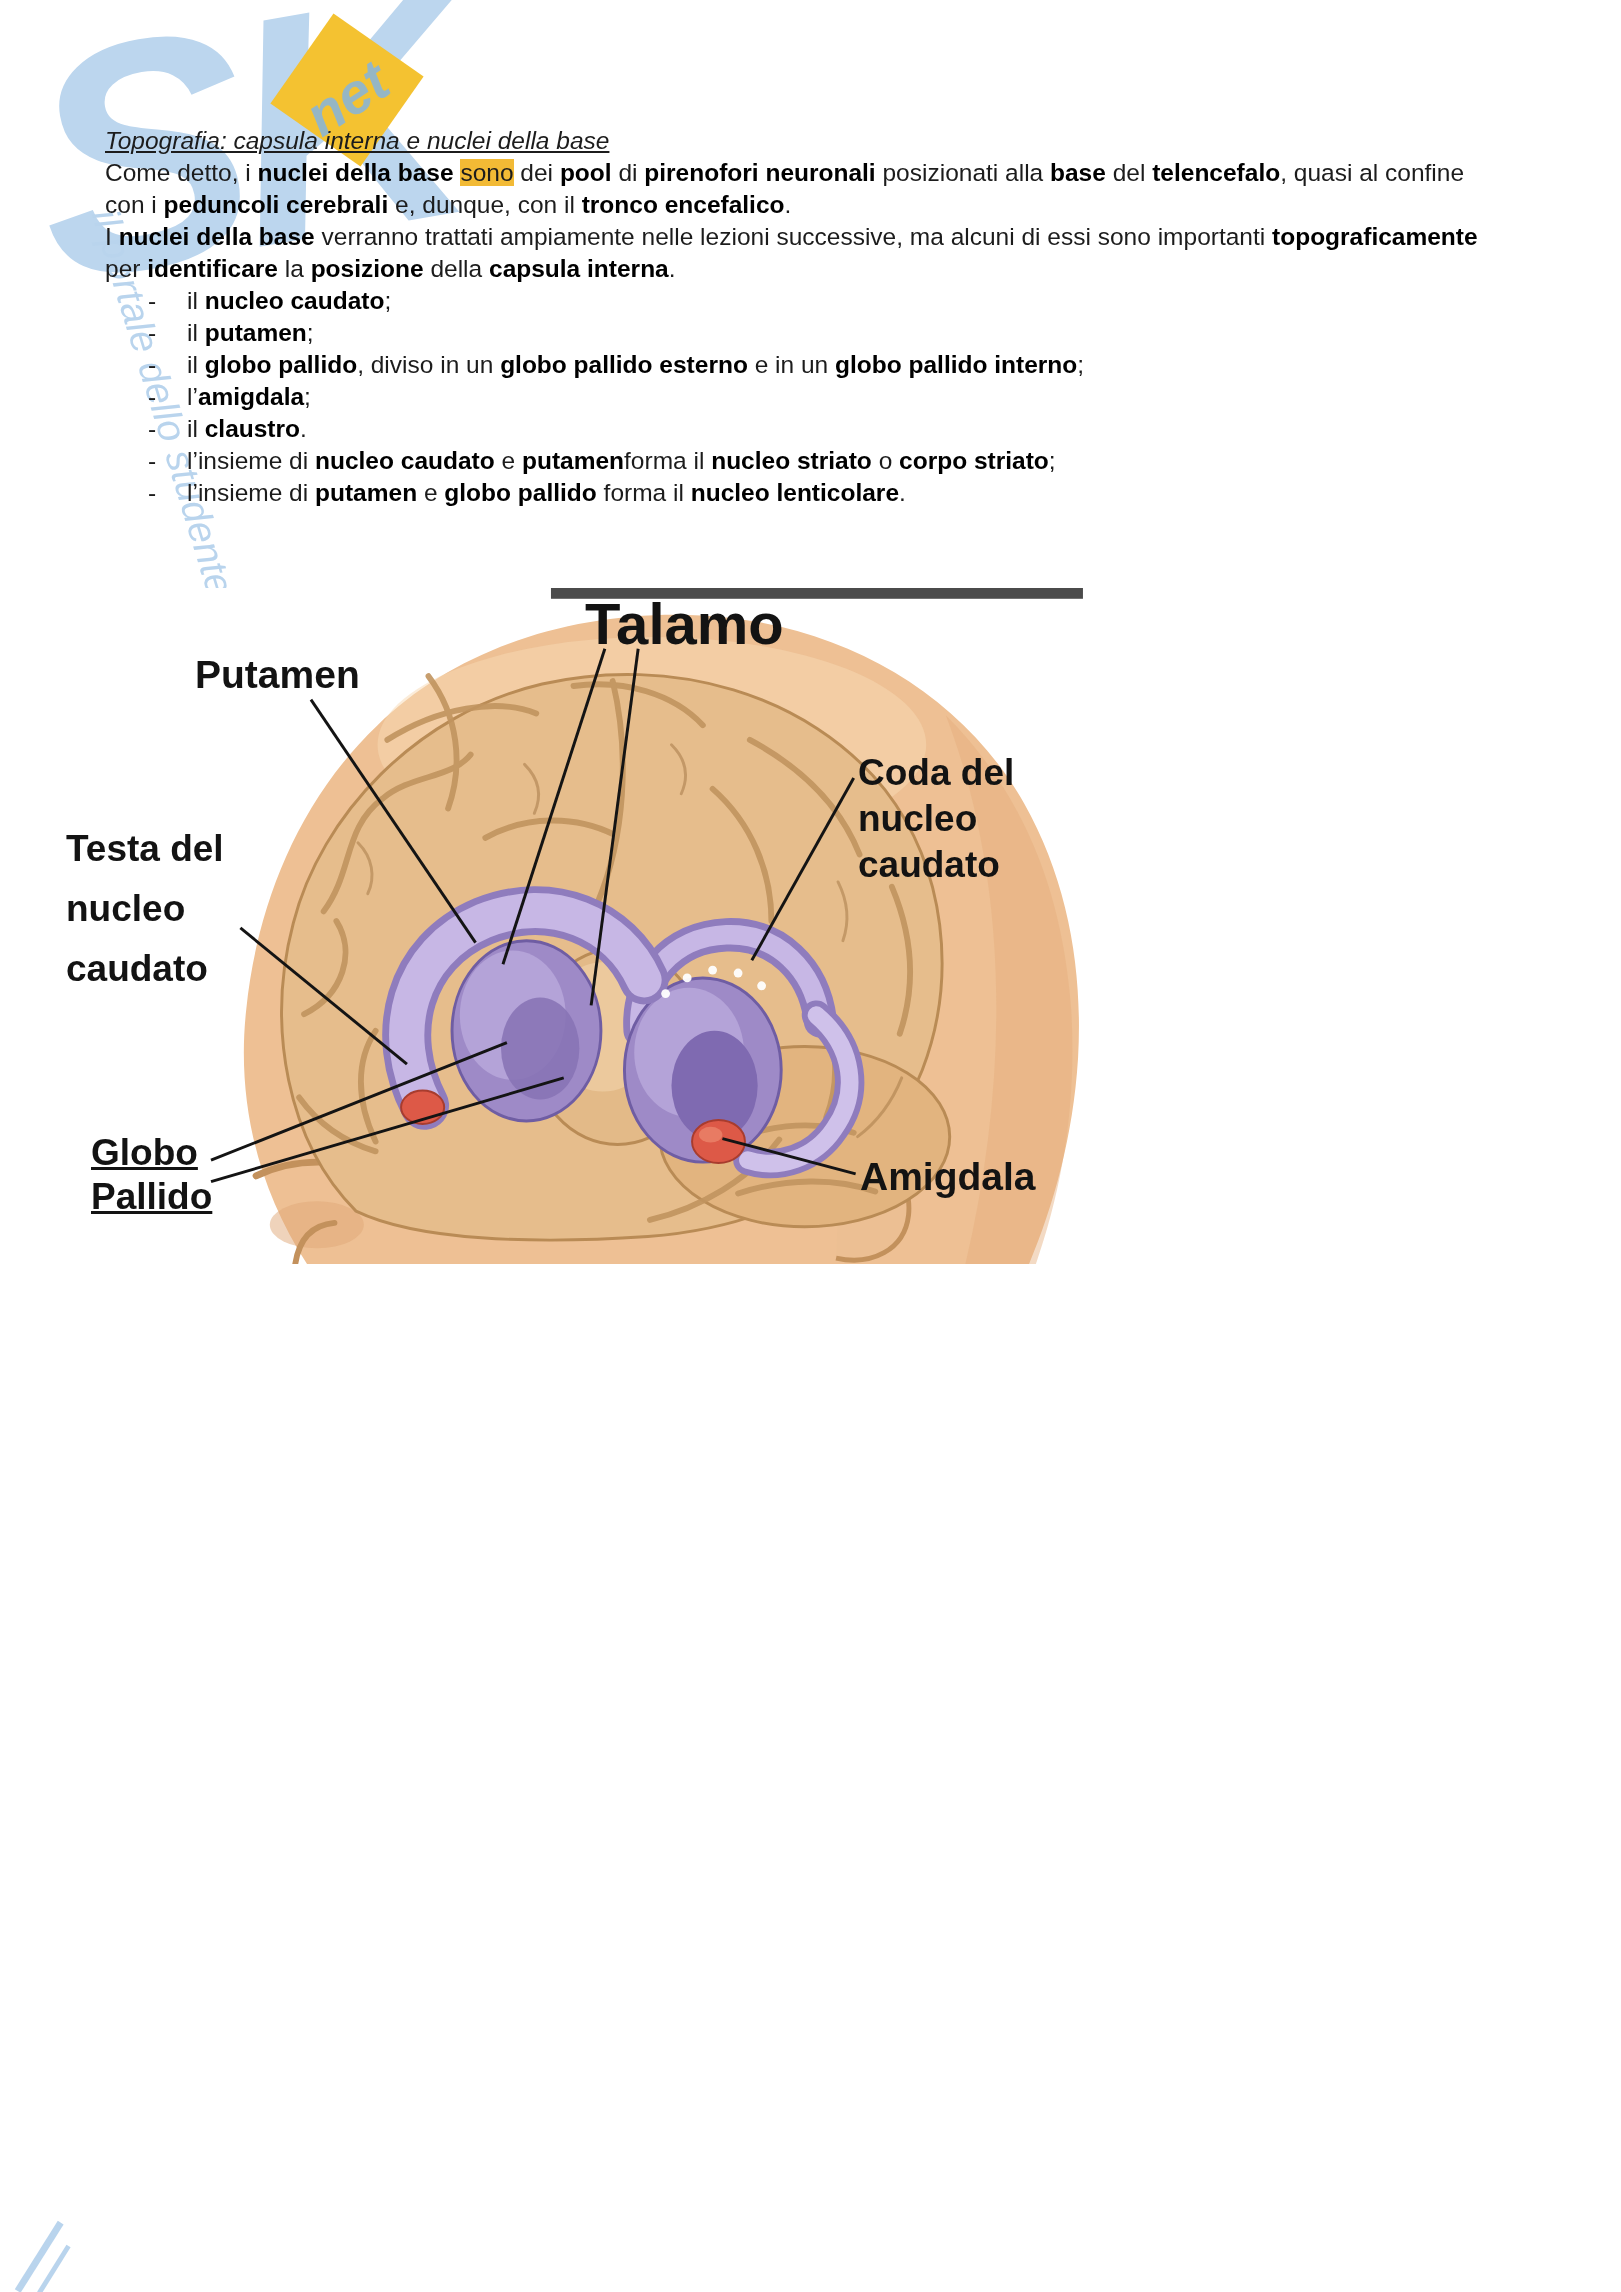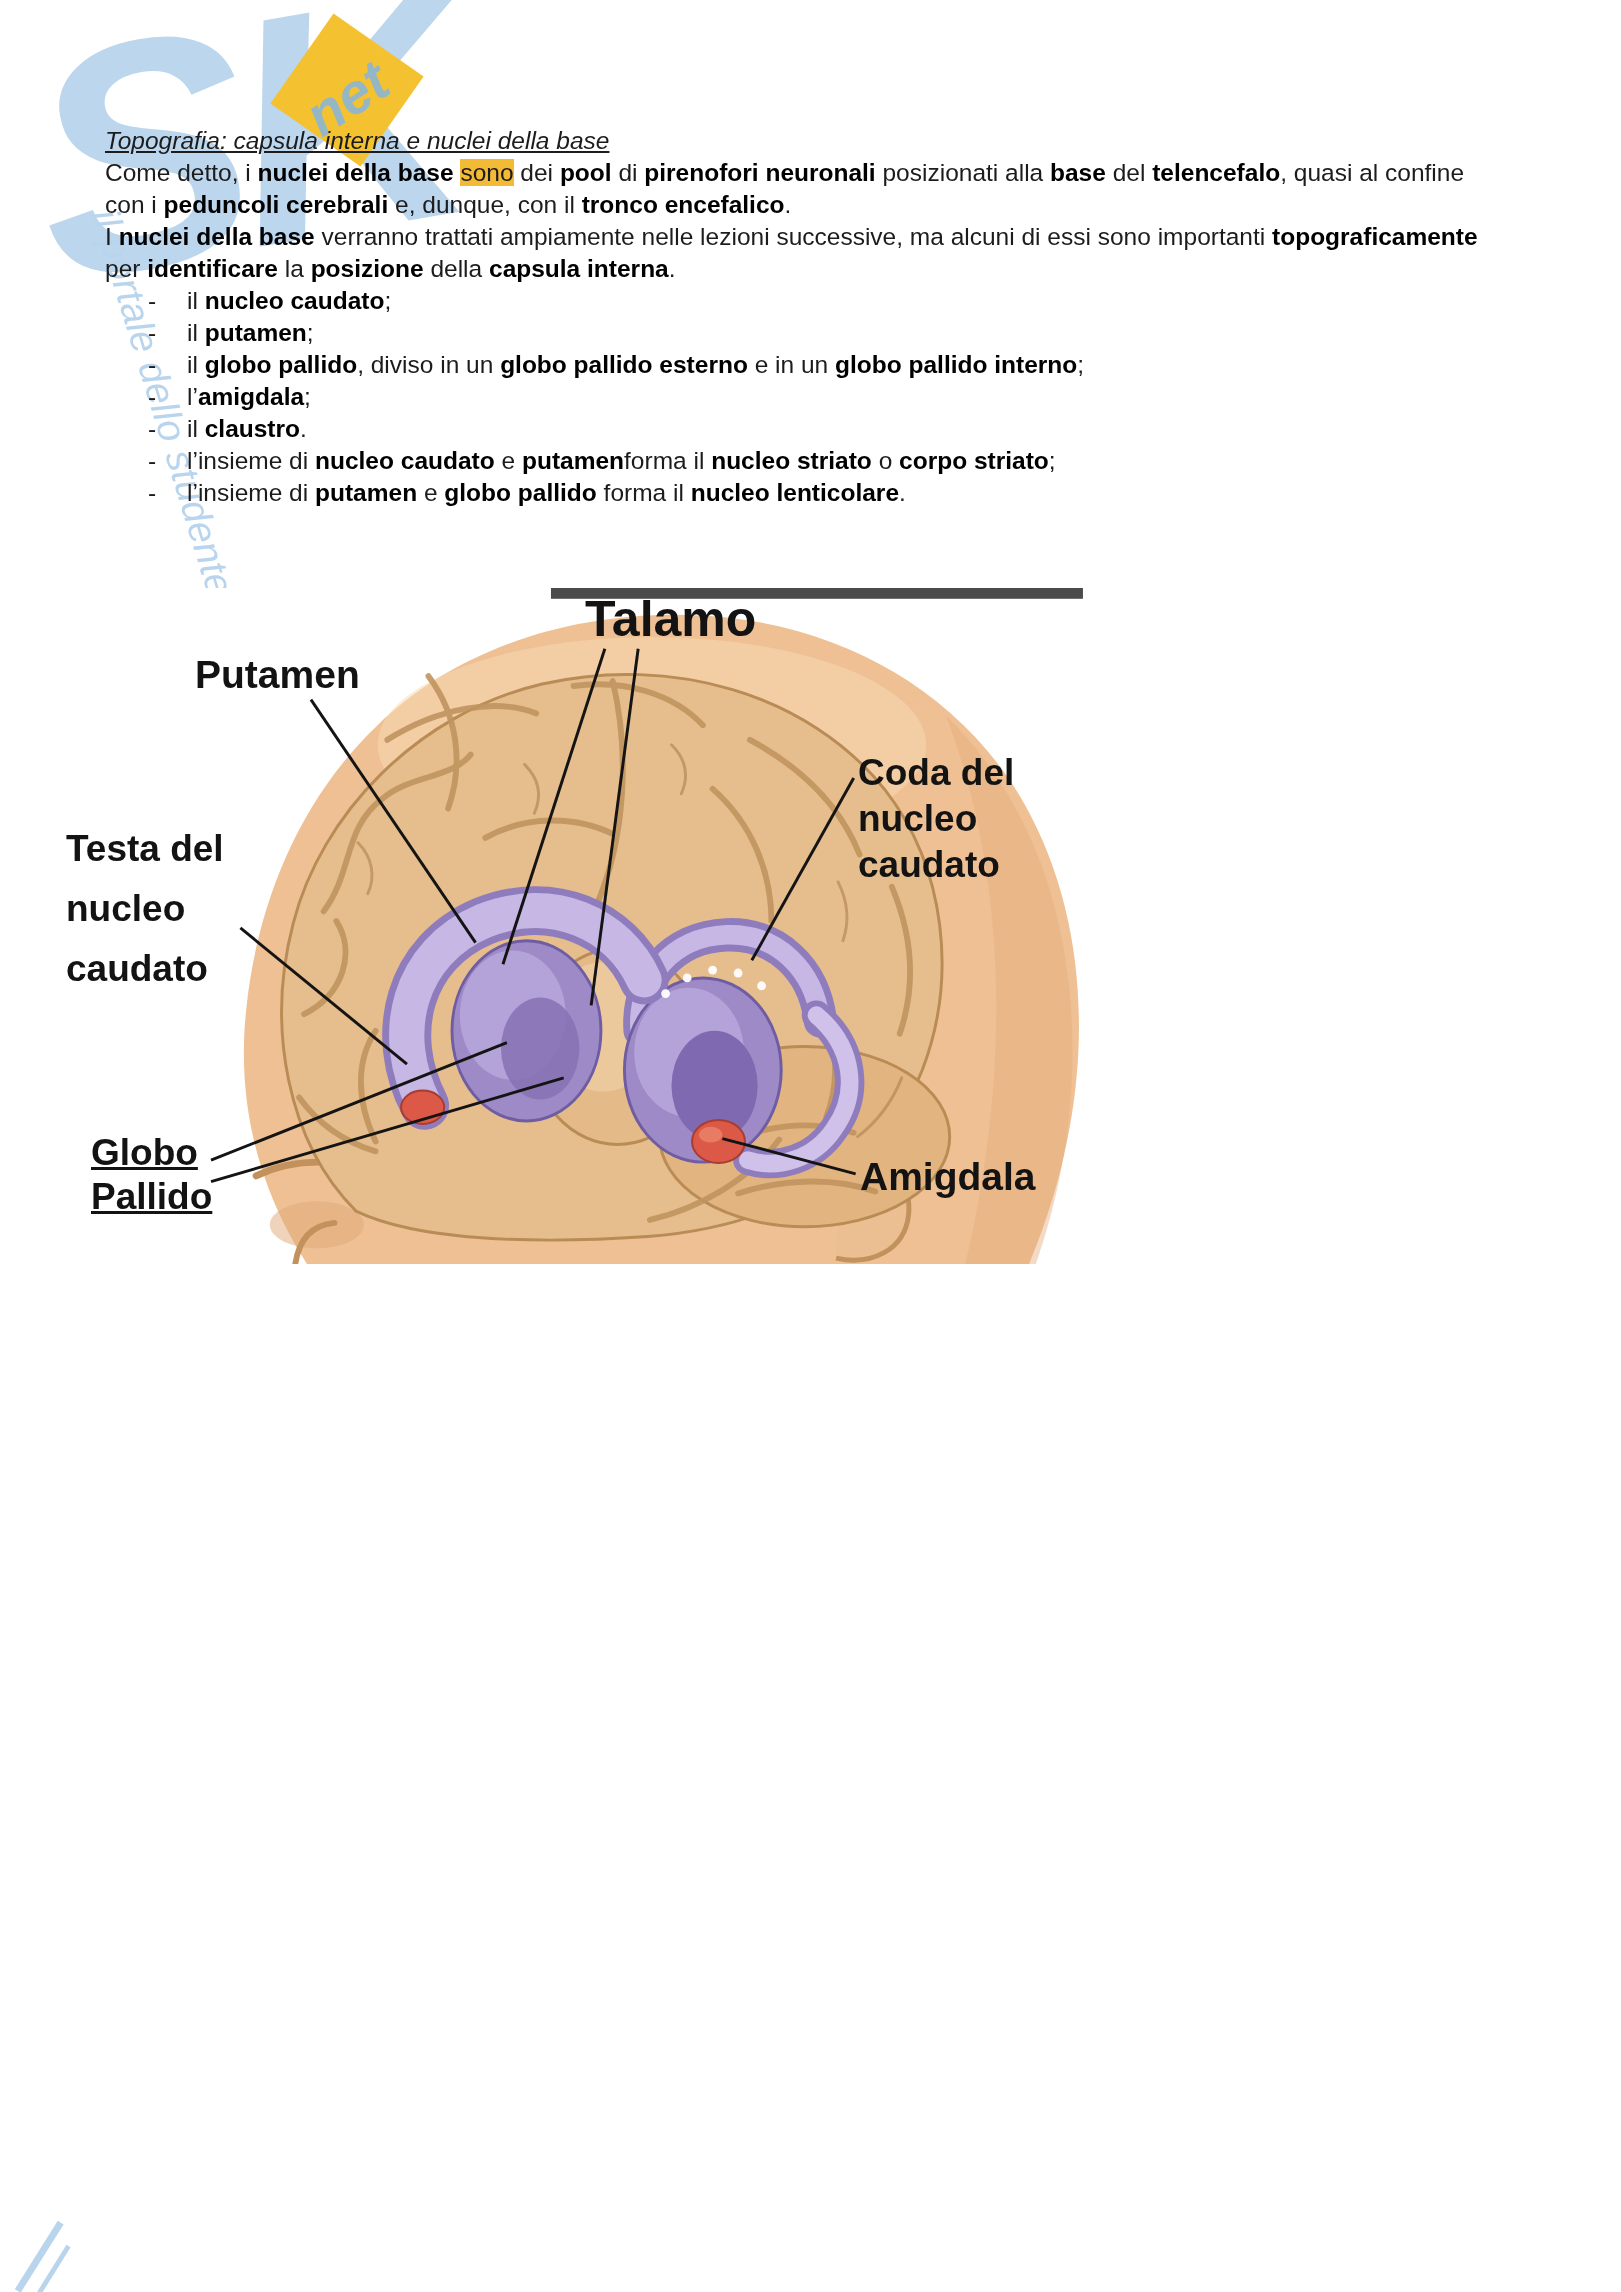--- a/index.html
+++ b/index.html
@@ -52,21 +52,21 @@
   
   .figure {
     position:absolute; left:64px; top:588px; width:1019px; height:676px;
     z-index:1; background:#ffffff;
   }
   .figure svg { position:absolute; left:0; top:0; }
   .fig-label {
     position:absolute; font-weight:700; color:#131313;
     white-space:pre-line;
   }
-  .lbl-talamo   { left:521px; top:2px;   font-size:50px; }
+  .lbl-talamo   { left:521px; top:2px;   font-size:58px; }
   .lbl-putamen  { left:131px; top:65px;  font-size:39px; }
   .lbl-coda     { left:794px; top:137px; font-size:37px; line-height:46px;margin-top:25px; }
   .lbl-testa    { left:2px;   top:231px; font-size:37px; line-height:60px; }
   .lbl-globo    { left:27px;  top:543px; font-size:37px; line-height:44px;text-decoration:underline; }
   .lbl-amigdala { left:796px; top:567px; font-size:39px; }
 </style>
 </head>
 <body>
 
 <div class="page">

